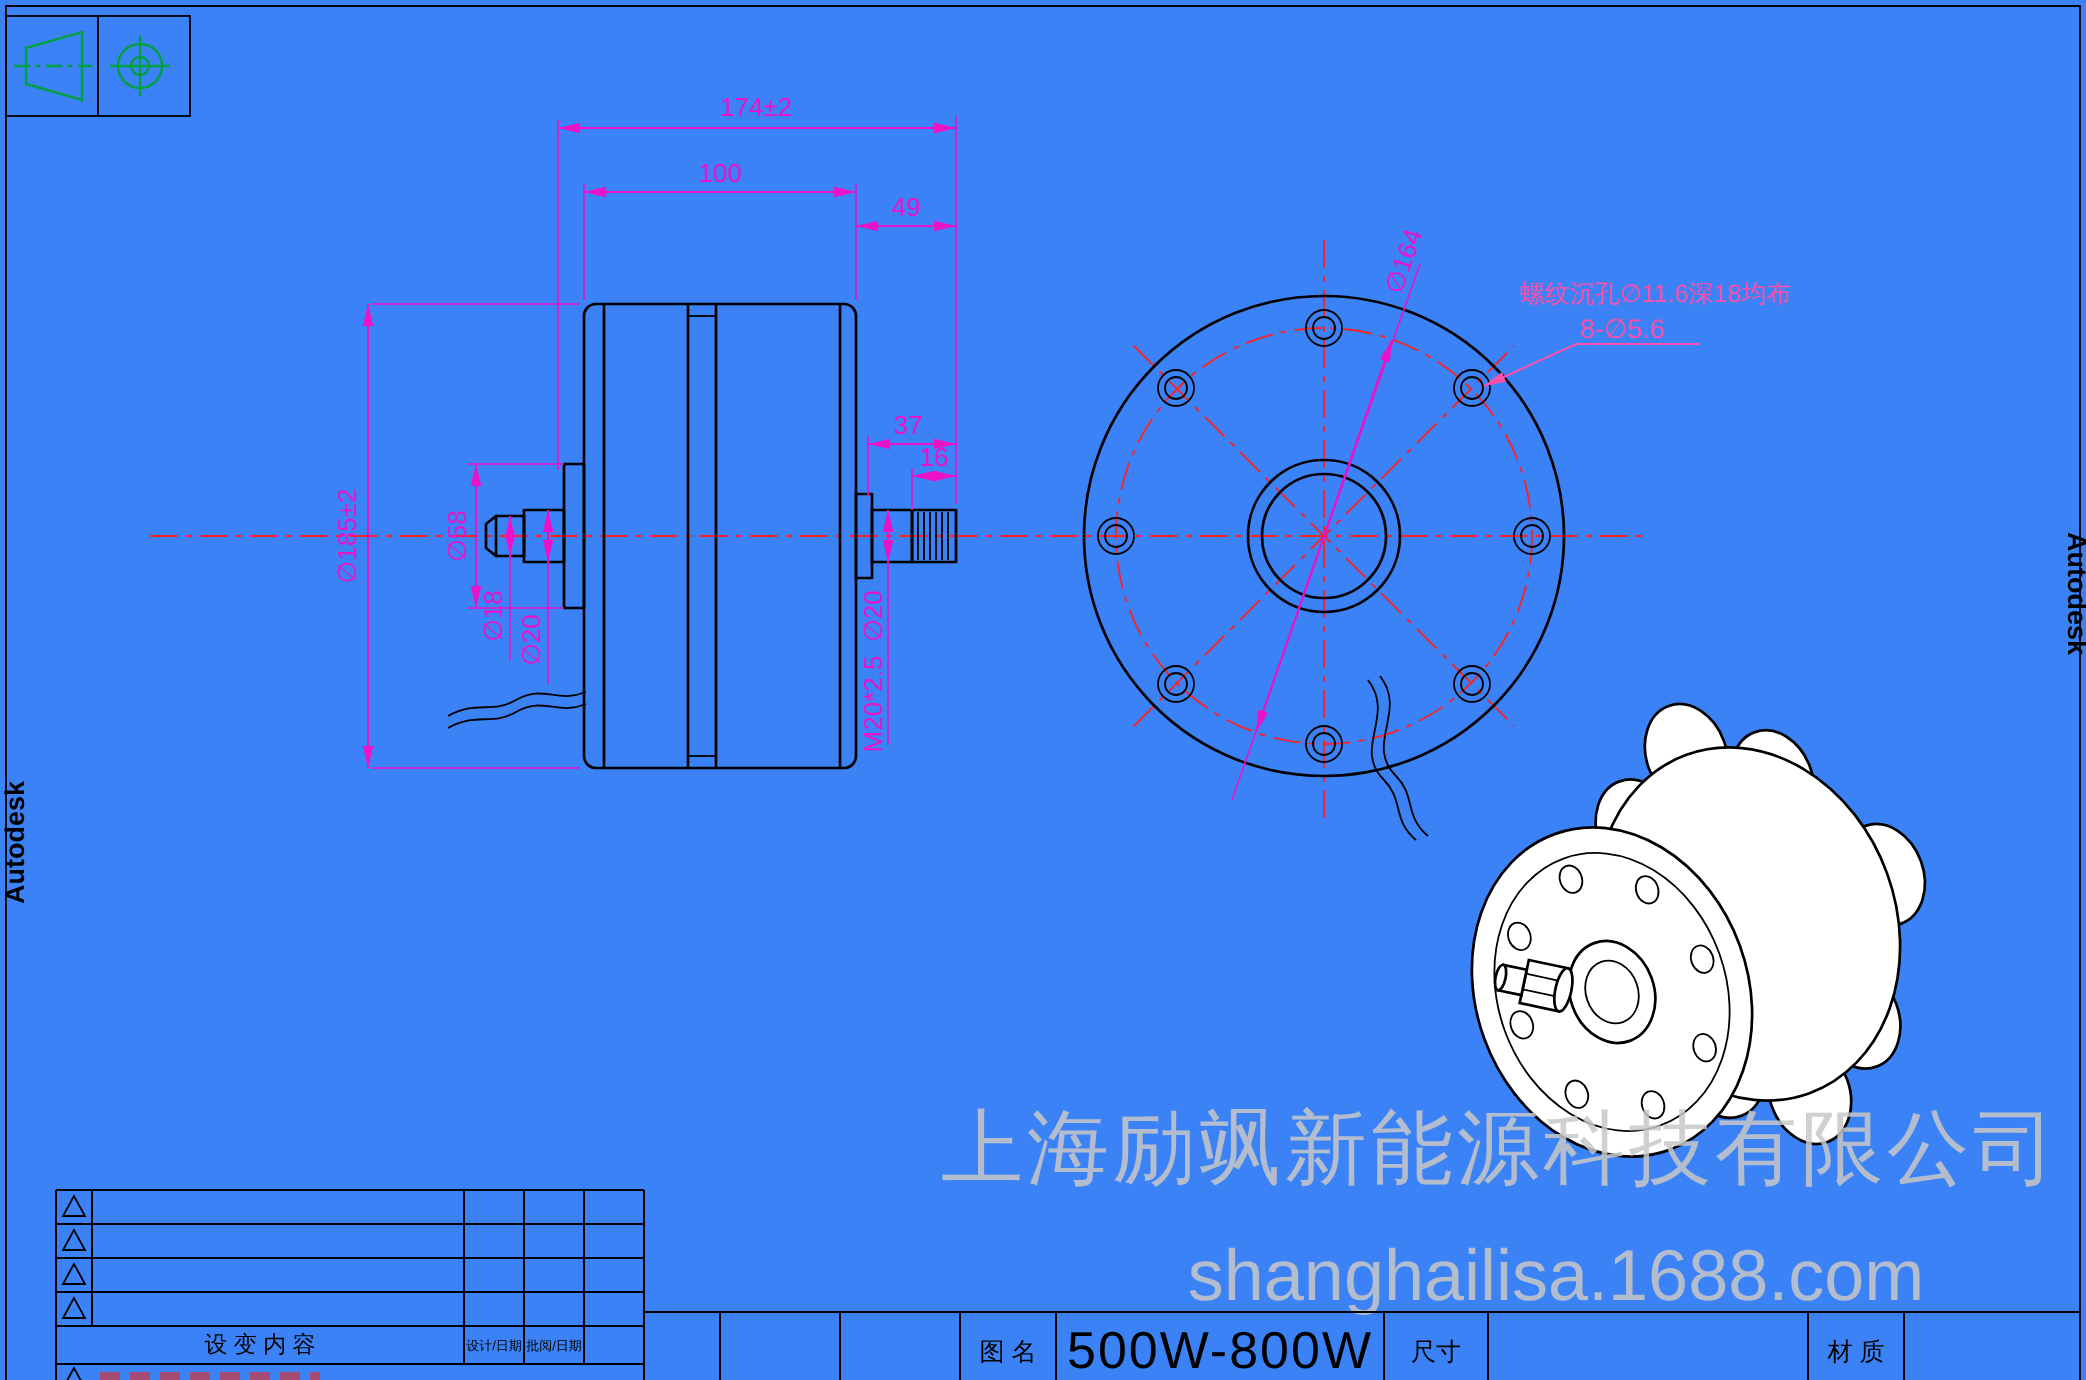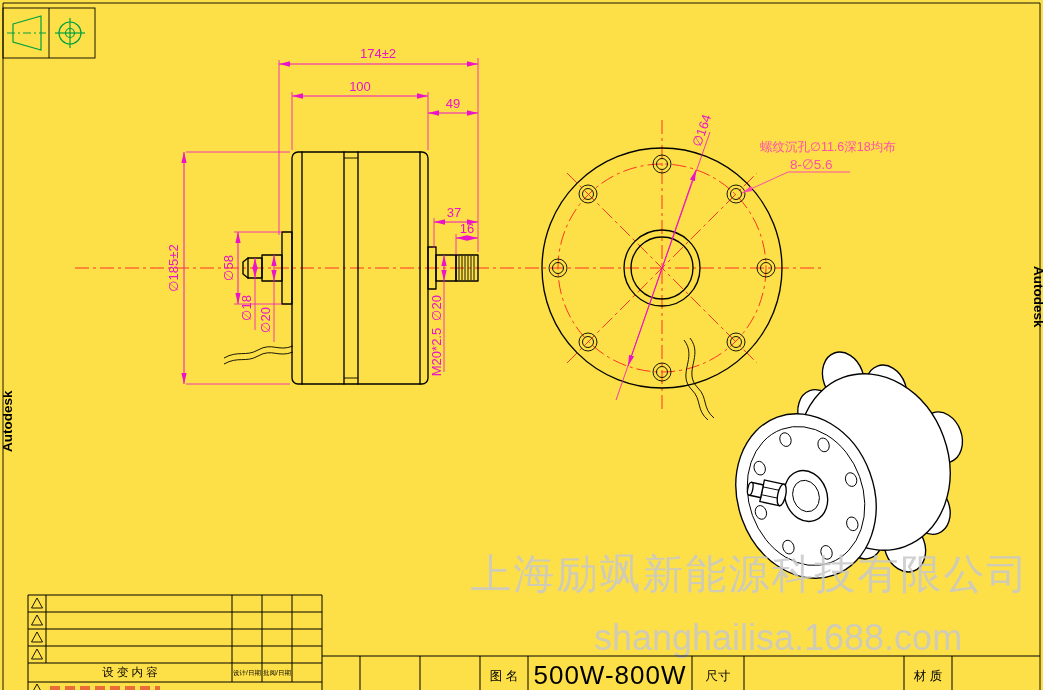--- a/index.html
+++ b/index.html
@@ -1,16 +1,16 @@
 <!DOCTYPE html>
 <html><head>
 <meta charset="utf-8">
 <style>
   html,body{margin:0;padding:0;background:#ffffff;}
-  #stage{position:relative;width:1043px;height:690px;background:#fde047;overflow:hidden;}
+  #stage{position:relative;width:1043px;height:690px;background:#3b82f6;overflow:hidden;}
   svg{display:block;}
   text{font-family:"Liberation Sans","DejaVu Sans",sans-serif;}
   .blk{stroke:#000;fill:none;stroke-width:1.35;stroke-linejoin:round;stroke-linecap:round;}
   .blkf{stroke:#000;fill:#fff;stroke-width:1.35;}
   .thin{stroke:#000;fill:none;stroke-width:0.9;}
   .tline{stroke:#000;fill:none;stroke-width:1;}
   .dim{stroke:#ec12c8;fill:none;stroke-width:1;}
   .ext{stroke:#ec12c8;fill:none;stroke-width:0.8;}
   .ldr{stroke:#ff4fa8;fill:none;stroke-width:1;}
   .cl{stroke:#ff2020;fill:none;stroke-width:0.9;stroke-dasharray:14 4 3 4;}

